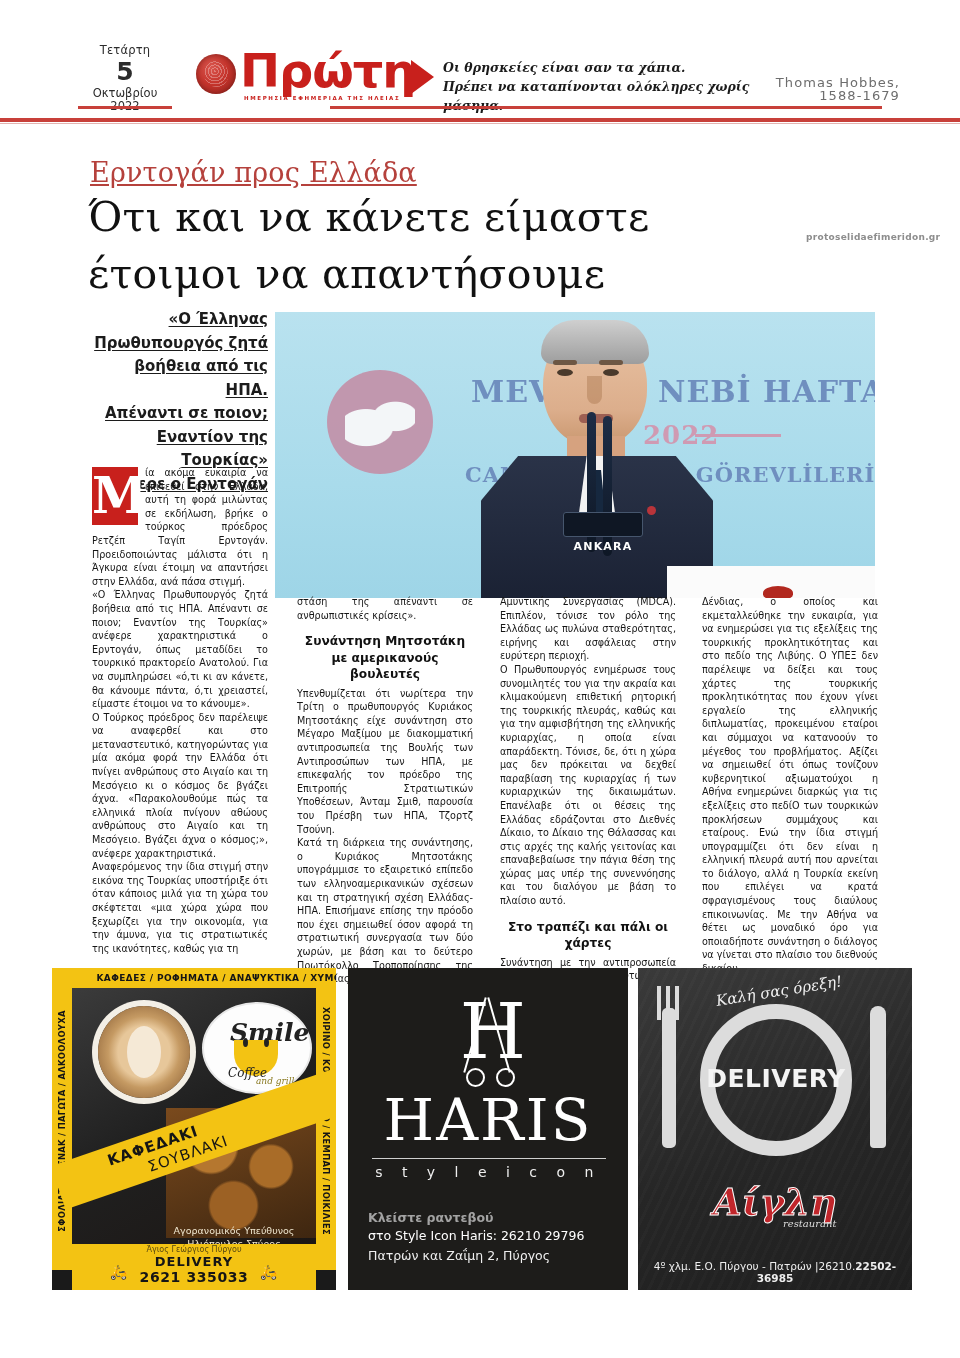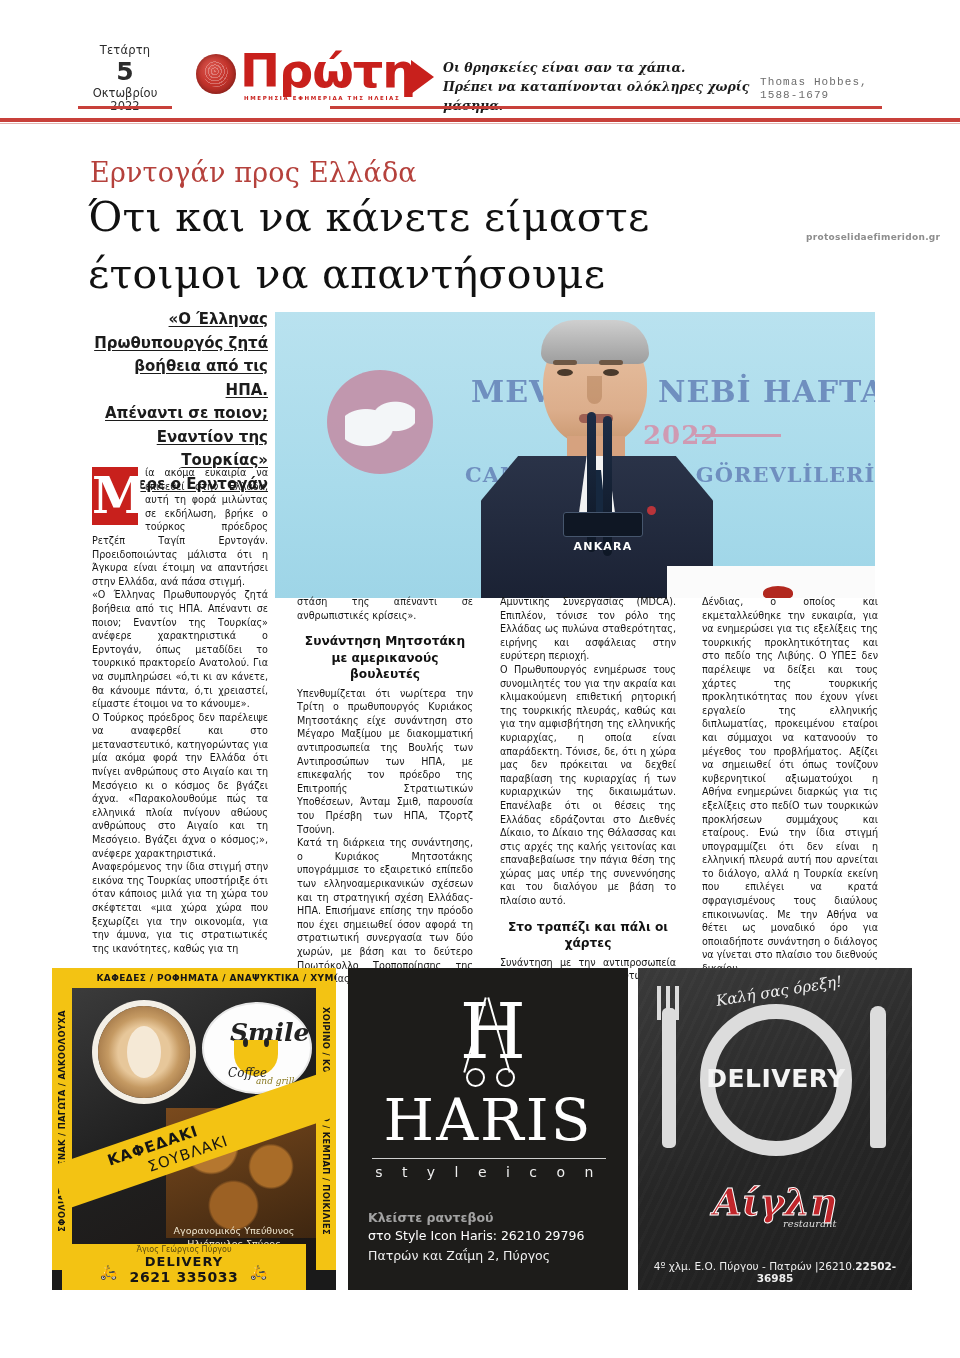--- a/index.html
+++ b/index.html
@@ -36,31 +36,31 @@
     transform:scaleX(1.04);transform-origin:left top;}
   .logo-tag{position:absolute;left:48px;top:47px;font-size:5.5px;font-weight:bold;
     letter-spacing:1.6px;color:#c8201c;white-space:nowrap;}
 
   .quote-arrow{position:absolute;left:411px;top:60px;width:0;height:0;
     border-top:17px solid transparent;border-bottom:17px solid transparent;
     border-left:23px solid #c8201c;}
   .quote-lines{position:absolute;left:443px;top:58px;width:320px;
     font-family:"DejaVu Serif",serif;font-style:italic;font-weight:bold;
     font-size:12.5px;line-height:19px;color:#1a1a1a;}
-  .attrib{position:absolute;left:760px;top:76px;width:140px;
-    font-size:11px;line-height:13px;color:#6d6d6d;letter-spacing:1.1px;font-family:Liberation Mono, monospace;}
+  .attrib{position:absolute;left:760px;top:76px;width:140px;text-align:right;
+    font-size:13px;line-height:13px;color:#6d6d6d;letter-spacing:1.1px;}
 
   .rule-left{position:absolute;left:78px;top:106px;width:94px;height:3px;background:#c8403a;}
   .rule-right{position:absolute;left:330px;top:106px;width:552px;height:3px;background:#c8403a;}
   .rule-full{position:absolute;left:0;top:118px;width:960px;height:4px;background:#c8403a;}
   .rule-thin{position:absolute;left:0;top:123px;width:960px;height:1px;background:#e3b4b1;}
 
   
   .kicker{position:absolute;left:90px;top:157px;font-family:"DejaVu Serif",serif;
-    font-size:27px;color:#b5413c;letter-spacing:.2px;}
+    font-size:27px;color:#b5413c;letter-spacing:.2px;text-decoration:underline;}
   .head1{position:absolute;left:88px;top:193px;font-family:"DejaVu Serif",serif;
     font-size:41px;color:#111;letter-spacing:.3px;}
   .head2{position:absolute;left:88px;top:250px;font-family:"DejaVu Serif",serif;
     font-size:41px;color:#111;letter-spacing:.3px;}
   .watermark{position:absolute;left:806px;top:232px;font-size:9px;font-weight:bold;
     color:#8d8d8d;letter-spacing:.3px;}
 
   
   .pull{position:absolute;left:90px;top:308px;width:178px;text-align:right;
     font-size:15px;line-height:23.5px;font-weight:bold;color:#1c1c1c;}
@@ -168,21 +168,21 @@
     transform:rotate(-19deg);}
   .a1-band b{position:absolute;left:56px;top:5px;font-size:15px;color:#151515;letter-spacing:1px;}
   .a1-band i{position:absolute;left:92px;top:24px;font-size:15px;font-style:normal;color:#151515;letter-spacing:1px;}
   .a1-meat{position:absolute;right:0;top:120px;width:150px;height:130px;
     background:radial-gradient(circle at 30% 30%, #b5772f 0 18%, transparent 20%),
                radial-gradient(circle at 70% 45%, #a96c28 0 16%, transparent 18%),
                radial-gradient(circle at 45% 75%, #9c6124 0 18%, transparent 20%),
                linear-gradient(160deg,#7a4a1d,#3e2610);}
   .a1-resp{position:absolute;left:0;top:236px;width:244px;text-align:center;color:#efe6cf;
     font-size:9.5px;line-height:13px;margin-left:40px;}
-  .a1-foot{position:absolute;left:10px;top:276px;width:244px;height:46px;background:#f3c313;
+  .a1-foot{position:absolute;left:20px;top:276px;width:244px;height:46px;background:#f3c313;
     text-align:center;}
   .a1-loc{font-size:8px;color:#5a4a10;display:block;margin-top:1px;}
   .a1-del{font-size:13px;font-weight:bold;color:#151515;letter-spacing:1px;display:block;line-height:15px;}
   .a1-tel{font-size:14px;font-weight:bold;color:#151515;letter-spacing:.6px;display:block;line-height:16px;}
   .a1-scoot{position:absolute;top:20px;font-size:14px;color:#151515;}
 
   
   .a2-mark{position:absolute;left:0;right:0;top:14px;height:100px;text-align:center;
     font-family:"DejaVu Serif",serif;font-size:76px;line-height:100px;color:#fff;
     letter-spacing:-10px;}

